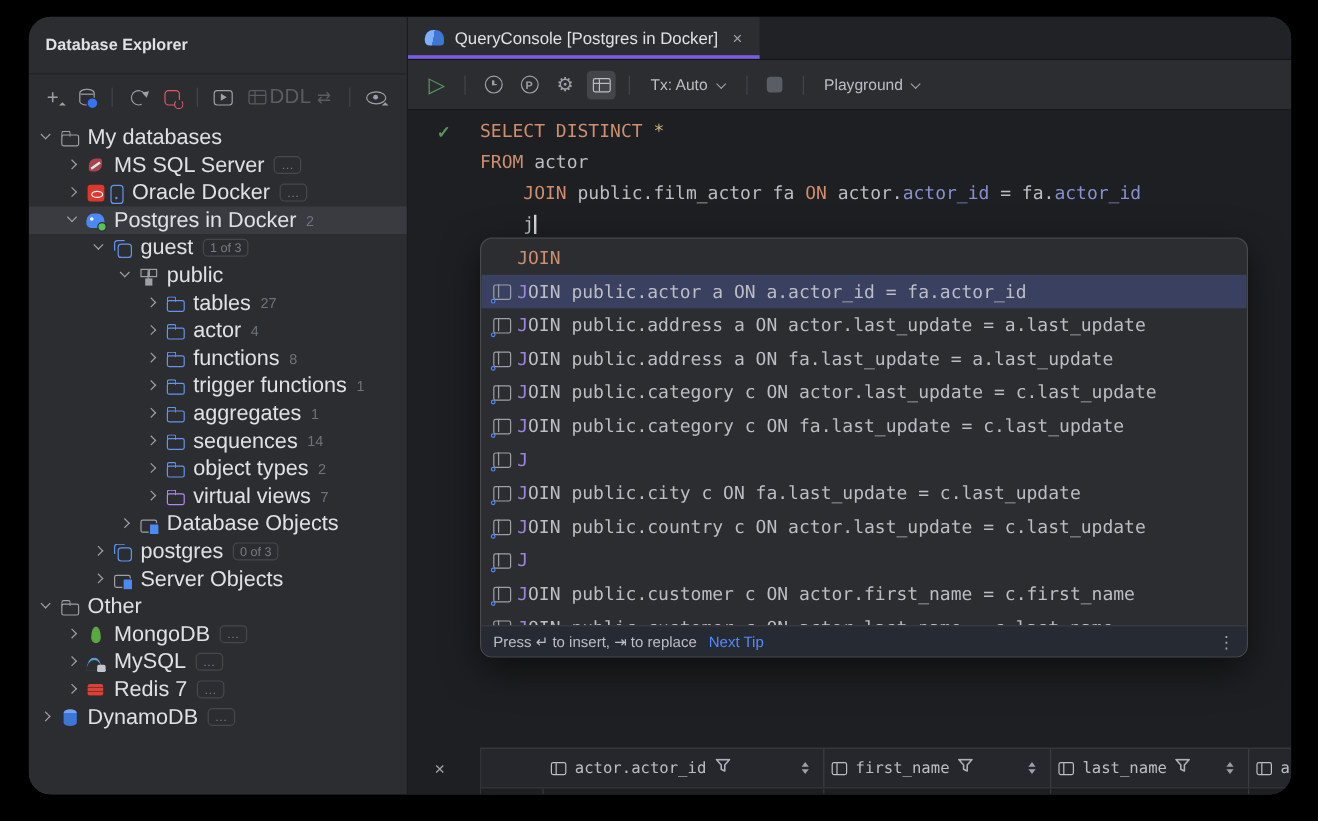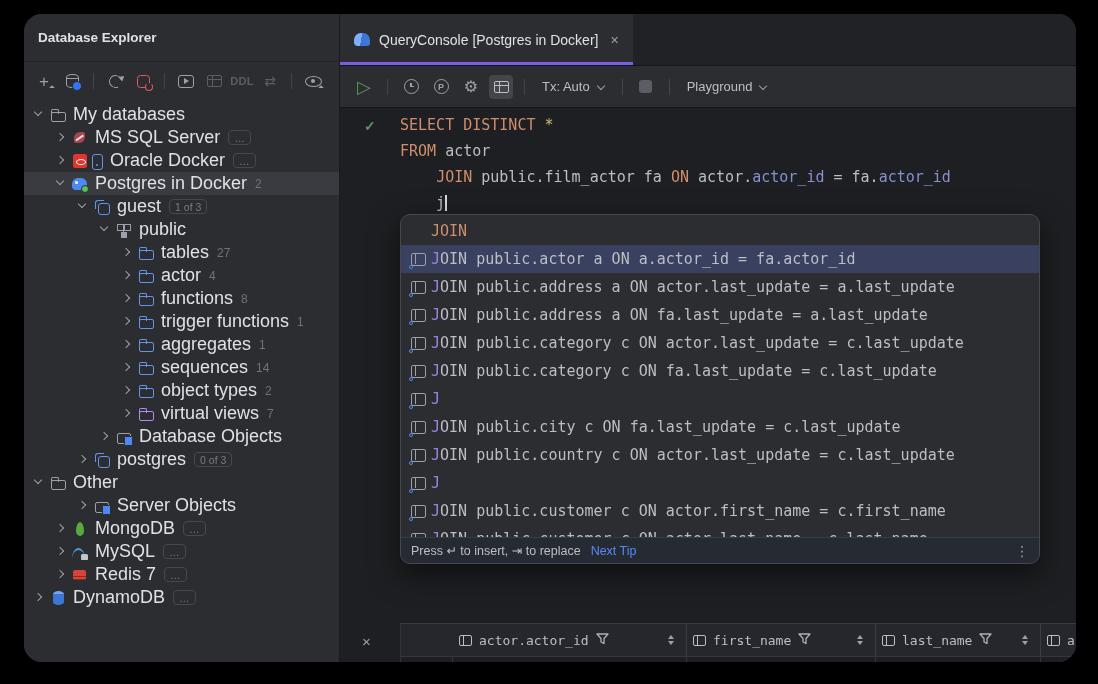--- a/index.html
+++ b/index.html
@@ -17,21 +17,21 @@
   .panel-title { font-size:13.5px; font-weight:700; color:#DFE1E5; }
   .panel-toolbar { height:38px; display:flex; align-items:center; padding:0 8px; gap:4px; }
   .tbtn { width:24px; height:24px; display:flex; align-items:center; justify-content:center;
     position:relative; border-radius:4px; color:#9DA0A8; cursor:pointer; }
   .tbtn.dim { color:#5A5D63; }
   .tdiv { width:1px; height:16px; background:#43454A; margin:0 5px; }
   .corner { position:absolute; right:2px; bottom:3px; width:0; height:0;
     border-left:4px solid transparent; border-top:4px solid #9DA0A8;
     transform:rotate(-45deg); }
   .plus-glyph { font-size:17px; line-height:1; color:#9DA0A8; }
-  .ddl-text { font-size:11px; font-weight:700; letter-spacing:.3px; }
+  .ddl-text { font-size:17px; font-weight:400; letter-spacing:.3px; }
   .arrows-glyph { font-size:14px; }
 
   .tree { flex:1; padding-top:3px; overflow:hidden; }
   .trow { height:23px; display:flex; align-items:center; cursor:pointer; padding-left:6px; }
   .trow.sel { background:#393B40; }
   .tlabel { font-size:18px; color:#DFE1E5; margin-left:7px; white-space:nowrap; }
   .tcount { font-size:12px; color:#6F737A; margin-left:8px; }
   .tbadge { margin-left:8px; font-size:10.5px; color:#787B82; border:1px solid #46484E;
     border-radius:4px; padding:0 5px; height:15px; line-height:14px; }
 
@@ -89,21 +89,21 @@
     background:#C2C5CB; border-radius:1.5px; box-shadow:0 -3px 0 -1px #C2C5CB inset; }
   .i-redis::before { content:""; position:absolute; left:1px; top:3px; width:13px; height:10px;
     border-radius:2px;
     background:repeating-linear-gradient(180deg,#D5433B 0 2.6px,#8E2B25 2.6px 3.4px); }
   .i-dynamo::before { content:""; position:absolute; left:3px; top:1px; width:11px; height:14px;
     background:linear-gradient(180deg,#74A3F2 0 3px,#3E76D6 3px);
     border-radius:5.5px 5.5px 5.5px 5.5px / 3px 3px 3px 3px; }
 
   
   .right-panel { flex:1; display:flex; flex-direction:column; background:#1E1F22; min-width:0; }
-  .tab-bar { height:52px; background:#212226; display:flex; align-items:stretch;
+  .tab-bar { height:36px; background:#212226; display:flex; align-items:stretch;
     border-bottom:1px solid #141517; }
   .tab { position:relative; display:flex; align-items:center; gap:8px; padding:0 14px;
     background:#2B2D30; cursor:pointer; }
   .tab::after { content:""; position:absolute; left:0; right:0; bottom:0; height:3px;
     background:#7A5CE5; }
   .tab-title { font-size:14px; color:#DFE1E5; white-space:nowrap; }
   .tab-close { color:#9DA0A8; font-size:14px; margin-left:4px; cursor:pointer; }
   .i-pg-tab { width:17px; height:15px; position:relative; }
   .i-pg-tab::before { content:""; position:absolute; left:0; top:1px; width:16px; height:13px;
     background:linear-gradient(100deg,#7FB0FF 0 45%,#3E76D6 45%); border-radius:7px 7px 3px 4px; }
@@ -348,30 +348,30 @@
           <span class="tlabel">Database Objects</span>
         </div>
         <div class="trow">
           <span style="width: 44px; flex: 0 0 44px;"></span>
           <span class="chev "></span>
           <span class="ic i-db"></span>
           <span class="tlabel">postgres</span>
           <span class="tbadge">0 of 3</span>
         </div>
         <div class="trow">
+          <span style="width: 44px; flex: 0 0 44px;"></span>
+          <span class="chev "></span>
+          <span class="ic i-objects"></span>
+          <span class="tlabel">Server Objects</span>
+        </div>
+        <div class="trow">
           <span style="width: 0px; flex: 0 0 0px;"></span>
           <span class="chev exp"></span>
           <span class="ic i-folder"></span>
           <span class="tlabel">Other</span>
-        </div>
-        <div class="trow">
-          <span style="width: 44px; flex: 0 0 44px;"></span>
-          <span class="chev "></span>
-          <span class="ic i-objects"></span>
-          <span class="tlabel">Server Objects</span>
         </div>
         <div class="trow">
           <span style="width: 22px; flex: 0 0 22px;"></span>
           <span class="chev "></span>
           <span class="ic i-mongo"></span>
           <span class="tlabel">MongoDB</span>
           <span class="tbadge">…</span>
         </div>
         <div class="trow">
           <span style="width: 22px; flex: 0 0 22px;"></span>

